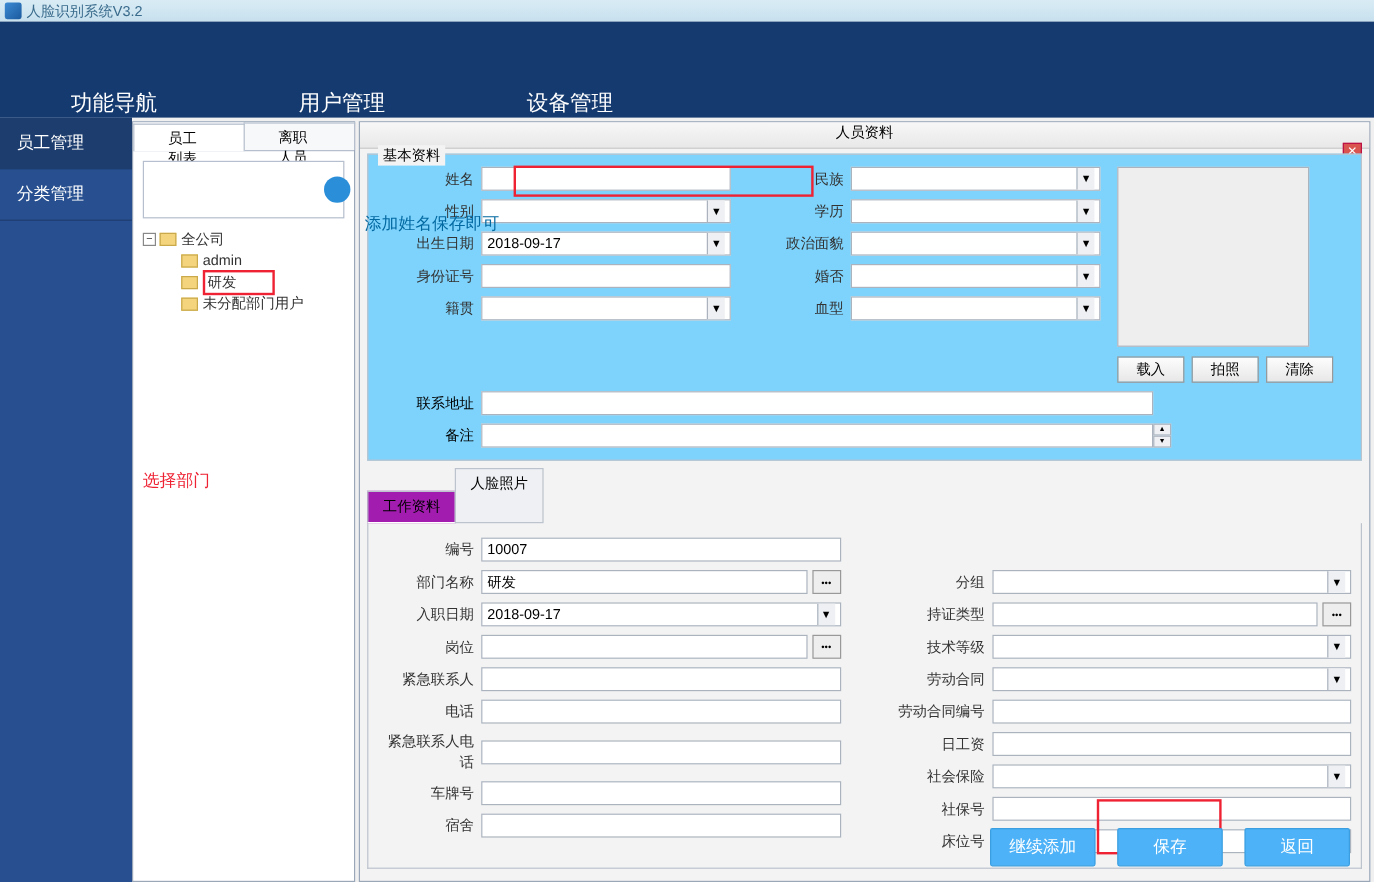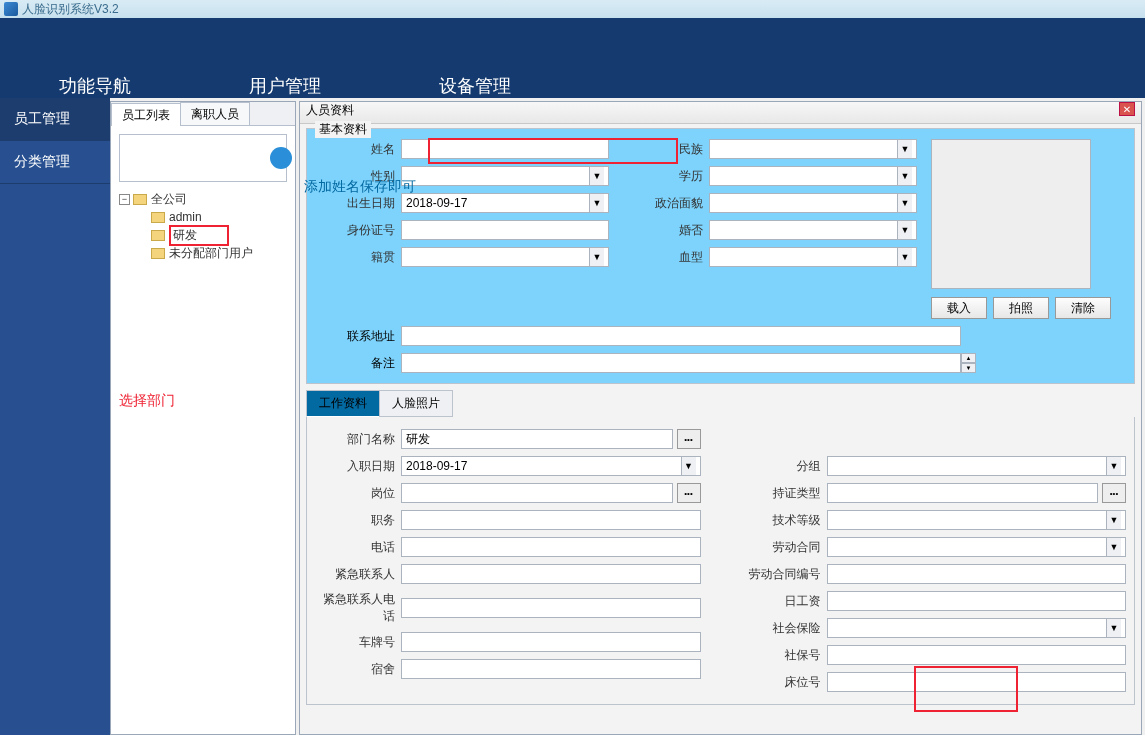--- a/index.html
+++ b/index.html
@@ -19,39 +19,39 @@
 .main { display: flex; height: 637px; }
 
 
 .sidebar { width: 110px; background: #285090; color: #fff; font-size: 14px; }
 .sidebar .item { padding: 12px 14px; border-bottom: 1px solid #1d3d6f; cursor: pointer; }
 .sidebar .item.active { background: #1d3d6f; }
 
 
 .treezone { width: 186px; background: #fff; border: 1px solid #9aa7b8; margin: 3px 0 0 0; position: relative; }
 .treetabs { height: 24px; display: flex; background: #eef0f3; border-bottom: 1px solid #b5bfcd; }
-.treetabs .ttab { padding: 3px 10px; border: 1px solid #b5bfcd; border-bottom: none; background: #f7f8fa; margin-right: -1px; font-size: 12px; cursor: pointer; }
+.treetabs .ttab { padding: 3px 28px; border: 1px solid #b5bfcd; border-bottom: none; background: #f7f8fa; margin-right: -1px; font-size: 12px; cursor: pointer; }
 .treetabs .ttab.active { background: #fff; position: relative; top: 1px; }
 
 .searchbox { margin: 8px; height: 48px; border: 1px solid #b5bfcd; background: #fff; position: relative; }
 .searchbox .btn { position: absolute; right: -6px; top: 12px; width: 22px; height: 22px; background: #2a8fd8; border-radius: 50%; }
 
 .tree { margin: 6px 8px; font-size: 12px; color: #333; }
 .tree .node { display: flex; align-items: center; height: 18px; }
 .tree .indent { width: 16px; }
 .tree .toggle { width: 11px; height: 11px; border: 1px solid #888; display: flex; align-items: center; justify-content: center; font-size: 9px; line-height: 1; margin-right: 3px; cursor: pointer; }
 .tree .folder { width: 14px; height: 11px; background: #f4d47c; border: 1px solid #c9a94a; margin-right: 4px; }
 .tree .label { white-space: nowrap; }
 .tree .selbox { border: 2px solid #e23; padding: 0 30px 0 2px; }
 
 .annot1 { position: absolute; left: 8px; top: 290px; color: #e23; font-size: 14px; }
 
 
 .dialog { flex: 1; margin: 3px 3px 0 3px; background: #f3f3f3; border: 1px solid #9aa7b8; position: relative; }
-.dlg-title { height: 22px; background: linear-gradient(#f7f7f7,#e8e8e8); border-bottom: 1px solid #c8c8c8; display: flex; align-items: flex-start; padding: 0 6px; font-size: 12px; }
+.dlg-title { height: 22px; background: linear-gradient(#f7f7f7,#e8e8e8); border-bottom: 1px solid #c8c8c8; display: flex; align-items: center; padding: 0 6px; font-size: 12px; flex-direction: column; }
 .dlg-title .dclose { margin-left: auto; width: 16px; height: 14px; background: #d9534f; color: #fff; display: flex; align-items: center; justify-content: center; font-size: 10px; cursor: pointer; border: 1px solid #b14; }
 
 .group { margin: 4px 6px; border: 1px solid #bcc3cd; background: #7dd3fc; padding: 10px 23px 10px 8px; position: relative; }
 .group-title { position: absolute; top: -8px; left: 8px; background: #f3f3f3; padding: 0 4px; font-size: 12px; }
 
 .formgrid { display: grid; grid-template-columns: 1fr 1fr 180px; column-gap: 14px; }
 .col { display: flex; flex-direction: column; gap: 7px; }
 .row { display: flex; align-items: center; }
 .row label { width: 80px; text-align: right; margin-right: 6px; font-size: 12px; color: #333; }
 .row input[type=text], .row .combo, .row .date { flex: 1; height: 20px; border: 1px solid #abb3bf; background: #fff; font-size: 12px; padding: 0 4px; }
@@ -65,21 +65,21 @@
 
 .fullrow { display: flex; align-items: center; margin-top: 7px; }
 .fullrow label { width: 80px; text-align: right; margin-right: 6px; font-size: 12px; }
 .fullrow input { flex: 1; height: 20px; border: 1px solid #abb3bf; background: #fff; padding: 0 4px; font-size: 12px; }
 .fullrow .spin { width: 15px; display: flex; flex-direction: column; }
 .fullrow .spin div { height: 10px; border: 1px solid #abb3bf; background: #eef0f3; font-size: 6px; display: flex; align-items: center; justify-content: center; cursor: pointer; }
 
 
 .subtabs { display: flex; margin: 6px 6px 0 6px; }
 .subtabs .stab { padding: 4px 12px; border: 1px solid #bcc3cd; background: #eef0f3; font-size: 12px; margin-right: -1px; cursor: pointer; }
-.subtabs .stab.active { background: #0369a1; border-bottom: 1px solid #fff; }
+.subtabs .stab.active { background: #a21caf; border-bottom: 1px solid #fff; margin-top: 19px; }
 .subpanel { margin: 0 6px 6px 6px; border: 1px solid #bcc3cd; border-top: none; background: #f3f3f3; padding: 12px 8px; }
 .subgrid { display: grid; grid-template-columns: 1fr 1fr; column-gap: 40px; }
 
 
 .dlgbtns { position: absolute; right: 16px; bottom: 12px; display: flex; gap: 18px; }
 .bigbtn { width: 88px; height: 32px; background: #4db2f7; border: 1px solid #3a9ee0; color: #fff; font-size: 14px; display: flex; align-items: center; justify-content: center; cursor: pointer; border-radius: 2px; }
 
 
 .redbox { position: absolute; border: 2px solid #e23; pointer-events: none; }
 .redtext { position: absolute; color: #0369a1; font-size: 14px; }
@@ -257,46 +257,46 @@
     </div>
 
     <div class="subtabs">
       <div class="stab active"><span>工作资料</span></div>
       <div class="stab"><span>人脸照片</span></div>
     </div>
     <div class="subpanel">
       <div class="subgrid">
         <div class="col">
           <div class="row">
+              <label>编号</label>
+              <input type="text" value="10007" style="">
+            </div>
+          <div class="row">
               <label>部门名称</label>
               <input type="text" value="研发" style="">
               <div class="wbtn">•••</div>
             </div>
           <div class="row">
               <label>入职日期</label>
               <div class="date">
                 <span>2018-09-17</span>
                 <span class="arrow">▼</span>
               </div>
             </div>
           <div class="row">
               <label>岗位</label>
               <input type="text" style="">
               <div class="wbtn">•••</div>
             </div>
           <div class="row">
-              <label>职务</label>
+              <label>紧急联系人</label>
               <input type="text" style="">
             </div>
           <div class="row">
               <label>电话</label>
-              <input type="text" style="">
-            </div>
-          <div class="row">
-              <label>紧急联系人</label>
               <input type="text" style="">
             </div>
           <div class="row">
               <label>紧急联系人电话</label>
               <input type="text" style="">
             </div>
           <div class="row">
               <label>车牌号</label>
               <input type="text" style="">
             </div>
@@ -360,15 +360,26 @@
               <input type="text" style="">
             </div>
         </div>
       </div>
     </div>
 
     <div class="redbox" style="left:128px; top:36px; width:250px; height:26px;"></div>
     <div class="redtext" style="left:4px; top:76px;">添加姓名保存即可</div>
     <div class="redbox" style="left:614px; top:564px; width:104px; height:46px;"></div>
 
+    <div class="dlgbtns">
+      <div class="bigbtn">
+          <span>继续添加</span>
+        </div>
+      <div class="bigbtn">
+          <span>保存</span>
+        </div>
+      <div class="bigbtn">
+          <span>返回</span>
+        </div>
+    </div>
   </div>
 
 </div>
 
 </body></html>

